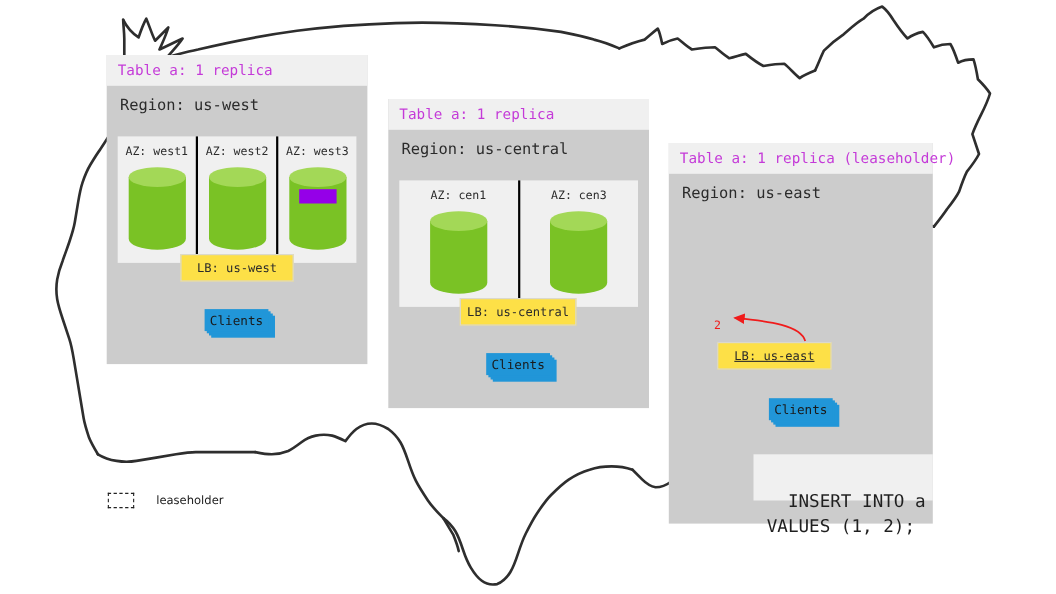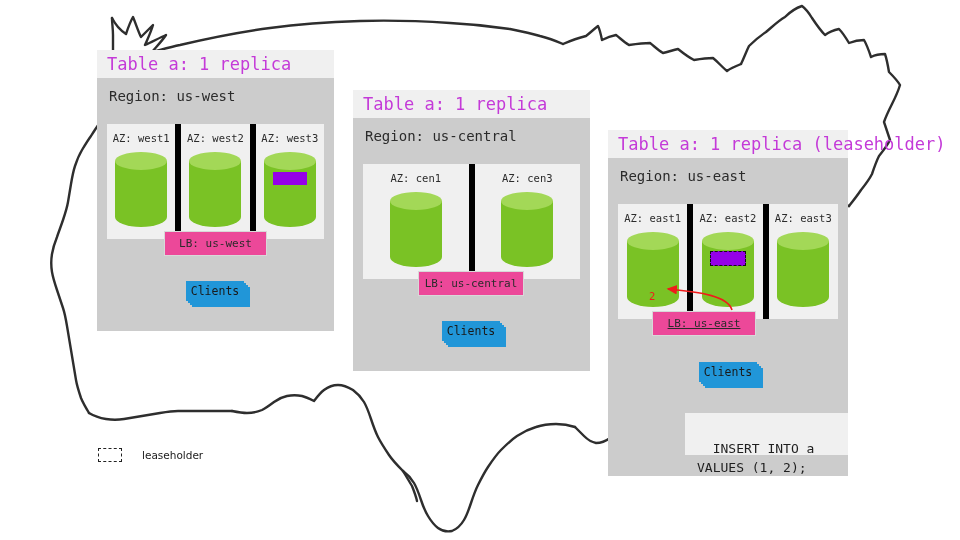--- a/index.html
+++ b/index.html
@@ -4,39 +4,39 @@
 <style>
   html,body{margin:0;padding:0;}
   body{
     width:960px;height:540px;position:relative;overflow:hidden;
     background:#ffffff;
     font-family:"DejaVu Sans Mono","Liberation Mono",monospace;
   }
   #map-layer{position:absolute;left:0;top:0;width:960px;height:540px;pointer-events:none;}
   .region-panel{position:absolute;background:#cccccc;}
   .panel-header{background:#f0f0f0;height:28px;display:flex;align-items:center;padding-left:10px;box-sizing:border-box;}
-  .panel-header-text{color:#c43ad8;font-size:17px;letter-spacing:0px;white-space:nowrap;}
+  .panel-header-text{color:#c43ad8;font-size:13px;letter-spacing:0px;white-space:nowrap;}
   .region-title{font-size:14px;color:#2b2b2b;padding:10px 0 20px 12px;white-space:nowrap;}
   .az-row{display:flex;background:#f0f0f0;margin:0 10px;}
-  .az-cell{flex:1;display:flex;flex-direction:column;align-items:center;padding:8px 0 12px 0;border-right:6px solid #000000;box-sizing:border-box;}
+  .az-cell{flex:1;display:flex;flex-direction:column;align-items:center;padding:8px 0 12px 0;border-right:2px solid #000000;box-sizing:border-box;}
   .az-cell:last-child{border-right:none;align-items:center;}
   .az-label{font-size:10.5px;color:#2b2b2b;white-space:nowrap;margin-bottom:8px;}
   .cyl{position:relative;width:52px;height:75px;}
   .cyl-body{position:absolute;left:0;top:9px;width:52px;height:66px;background:#7ac225;border-radius:0 0 26px 26px/0 0 10px 10px;}
   .cyl-top{position:absolute;left:0;top:0;width:52px;height:18px;background:#a3d857;border-radius:50%;}
   .lease-block{position:absolute;left:9px;top:20px;width:34px;height:13px;background:#9500e8;}
   .lease-block.dashed{border:1.5px dashed #111;left:8px;top:19px;}
-  .lb-box{position:absolute;background:#ec4899;border:1px solid #d8d8d8;font-size:11px;color:#2b2b2b;
+  .lb-box{position:absolute;background:#fde047;border:1px solid #d8d8d8;font-size:11px;color:#2b2b2b;
           display:flex;align-items:center;justify-content:center;white-space:nowrap;box-sizing:border-box;}
   .clients-wrap{position:absolute;}
   .clients-shadow{position:absolute;background:#2196d8;}
   .clients-main{position:absolute;left:0;top:0;background:#2196d8;color:#1a1a1a;font-size:11.5px;
                 display:flex;align-items:center;justify-content:center;white-space:nowrap;}
   .sql-box{position:absolute;background:#f0f0f0;padding:8px 12px;box-sizing:border-box;
-           font-size:13px;color:#1f1f1f;line-height:1.45;white-space:pre;}
+           font-size:16px;color:#1f1f1f;line-height:1.45;white-space:pre;}
   .legend{position:absolute;display:flex;align-items:center;gap:20px;}
   .legend-swatch{width:22px;height:12px;border:1.5px dashed #222;background:transparent;}
   .legend-text{font-size:10.5px;color:#1a1a1a;font-family:"DejaVu Sans","Liberation Sans",sans-serif;}
   .arrow-layer{position:absolute;left:0;top:0;width:960px;height:540px;pointer-events:none;}
 </style>
 </head>
 <body>
 
 <svg id="map-layer" viewBox="0 0 960 540">
   <g fill="none" stroke="#2e2e2e" stroke-width="2.4" stroke-linecap="round" stroke-linejoin="round">
@@ -177,44 +177,20 @@
   <div class="clients-main" style="width:58px;height:20px;">
     <span>Clients</span>
   </div>
 </div>
 
 <div class="region-panel" style="left:608px;top:130px;width:240px;height:346px;">
   <div class="panel-header">
     <span class="panel-header-text">Table a: 1 replica (leaseholder)</span>
   </div>
   <div class="region-title">Region: us-east</div>
-  <div class="az-row">
-    <div class="az-cell">
-      <span class="az-label">AZ: east1</span>
-      <div class="cyl">
-        <div class="cyl-body"></div>
-        <div class="cyl-top"></div>
-      </div>
-    </div>
-    <div class="az-cell">
-      <span class="az-label">AZ: east2</span>
-      <div class="cyl">
-        <div class="cyl-body"></div>
-        <div class="cyl-top"></div>
-        <div class="lease-block dashed"></div>
-      </div>
-    </div>
-    <div class="az-cell">
-      <span class="az-label">AZ: east3</span>
-      <div class="cyl">
-        <div class="cyl-body"></div>
-        <div class="cyl-top"></div>
-      </div>
-    </div>
-  </div>
 </div>
 
 <svg class="arrow-layer" viewBox="0 0 960 540">
   <defs>
     <marker id="redhead" markerWidth="7" markerHeight="7" refX="5.6" refY="3" orient="auto">
       <path d="M0,0 L6.5,3 L0,6 z" fill="#f01b1b"></path>
     </marker>
   </defs>
   <path d="M732,310 C728,296 700,292 668,289" fill="none" stroke="#f01b1b" stroke-width="1.6" marker-end="url(#redhead)"></path>
 </svg>

